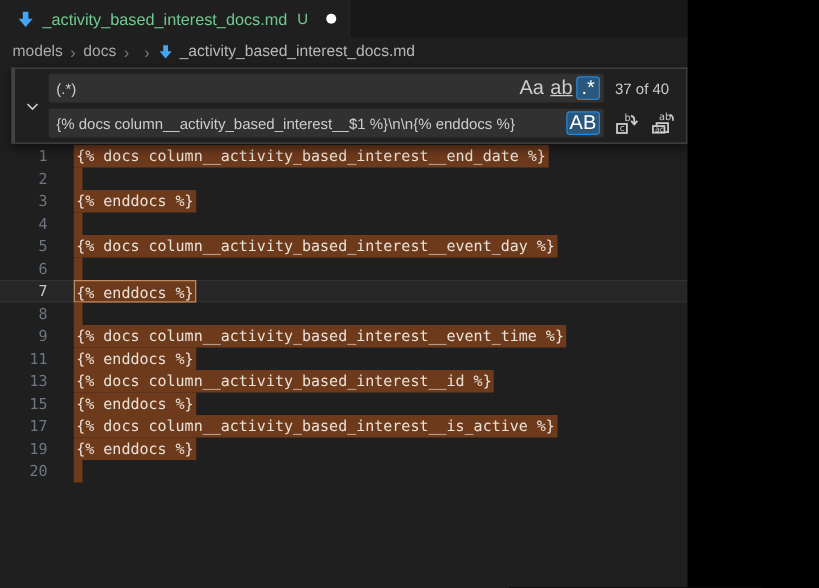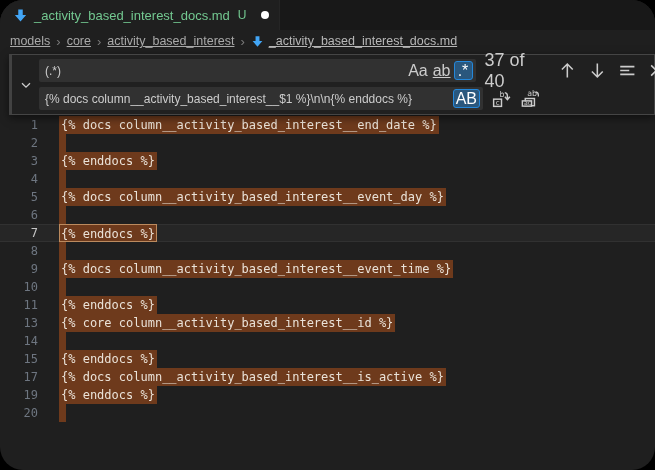--- a/index.html
+++ b/index.html
@@ -1,38 +1,38 @@
 <!DOCTYPE html>
 <html style="--editor-bg: #1f1f1f; --tabbar-bg: #181818; --match-bg: #6e3a1c; --current-match-border: #bb8a5e; --accent-blue: #2488db; --untracked-green: #73c991; --file-icon-blue: #42a5f5;"><head>
 <meta charset="utf-8">
 <style>
   * { margin:0; padding:0; box-sizing:border-box; }
   html,body { background:#000; }
   .screen {
-    position:relative; width:655px; height:470px; overflow:hidden;
+    position:relative; width:550px; height:470px; overflow:hidden;
     background:var(--editor-bg,#1f1f1f);
-    font-family:"Liberation Sans", sans-serif; color:#cccccc;border-radius:23px;
+    font-family:"Liberation Sans", sans-serif; color:#cccccc;
     -webkit-font-smoothing:antialiased;
   }
 
   
   .tabbar { position:absolute; top:0; left:0; right:0; height:30px;
     background:var(--tabbar-bg,#181818); display:flex; }
   .tab { display:flex; align-items:center; gap:6px; height:30px; padding:0 10px 0 13px;
     background:var(--editor-bg,#1f1f1f); border-right:1px solid #252525; }
   .tab .file-icon { width:15px; height:15px; flex:0 0 auto; }
   .tab-name { font-size:13px; color:var(--untracked-green,#73c991); }
   .git-badge { font-size:12px; color:var(--untracked-green,#73c991); margin-left:2px; }
   .mod-dot { width:8px; height:8px; border-radius:50%; background:#ffffff; margin-left:8px; }
 
   
   .breadcrumbs { position:absolute; top:30px; left:0; right:0; height:22px;
     display:flex; align-items:center; padding-left:10px; font-size:12.5px; color:#a9a9a9;
     background:var(--editor-bg,#1f1f1f); }
-  .crumb { cursor:default;text-decoration:underline; }
+  .crumb { cursor:default; }
   .crumb-sep { color:#7a7a7a; margin:0 6px; font-size:13px; }
   .breadcrumbs .file-icon { width:13px; height:13px; margin-right:5px; }
   .crumb-file { color:#b8b8b8; }
 
   
   .editor { position:absolute; top:52px; left:0; right:0; bottom:0;
     font-family:"DejaVu Sans Mono", monospace; font-size:12px; line-height:18px; }
   .lines { position:absolute; top:64px; left:0; right:0; } 
   .line-row { display:flex; height:18px; white-space:pre; position:relative; }
   .line-row.current-line { background:rgba(255,255,255,0.03);
@@ -53,21 +53,21 @@
   .fw-toggle-col { flex:0 0 27px; display:flex; align-items:center; justify-content:center; }
   .fw-rows { flex:1; display:flex; flex-direction:column; justify-content:center; gap:5px; padding:4px 4px 4px 0; }
   .fw-row { display:flex; align-items:center; height:23px; }
   .fw-input { width:444px; height:23px; background:#313131; border-radius:2px;
     display:flex; align-items:center; padding:0 3px 0 6px; font-size:12px; color:#cccccc; overflow:hidden; }
   .fw-input .value { flex:1; white-space:nowrap; overflow:hidden; }
   .opt { flex:0 0 auto; min-width:19px; height:19px; border-radius:3px; margin-left:1px;
     display:flex; align-items:center; justify-content:center; font-size:16px; color:#cccccc; cursor:pointer; padding:0 2px; }
   .opt.active { background:rgba(36,136,219,0.45); border:1px solid var(--accent-blue,#2488db); color:#ffffff; }
   .opt-word { text-decoration:underline; }
-  .results { font-size:18px; color:#cccccc; margin-left:9px; min-width:55px; }
+  .results { font-size:12px; color:#cccccc; margin-left:9px; min-width:55px; }
   .icon-btn { width:21px; height:21px; display:flex; align-items:center; justify-content:center;
     border-radius:4px; cursor:pointer; margin-left:9px; }
   .icon-btn svg { display:block; }
   .fw-row.replace-row .icon-btn { margin-left:8px; }
 
   .file-icon svg, .icon-btn svg, .fw-toggle-col svg { width:100%; height:100%; }
 </style>
 </head>
 <body>
 
@@ -82,23 +82,22 @@
       </span>
       <span class="tab-name">_activity_based_interest_docs.md</span>
       <span class="git-badge">U</span>
       <span class="mod-dot"></span>
     </div>
   </div>
 
   <div class="breadcrumbs">
     <span class="crumb">models</span>
     <span class="crumb-sep">›</span>
-    <span class="crumb">core</span>
+    <span class="crumb">docs</span>
     <span class="crumb-sep">›</span>
-    <span class="crumb">activity_based_interest</span>
     <span class="crumb-sep">›</span>
     <span class="file-icon">
       <svg viewBox="0 0 16 16">
           <polygon points="8,14.5 2,7.5 5.6,7.5 5.6,1.5 10.4,1.5 10.4,7.5 14,7.5" fill="#42a5f5"></polygon>
         </svg>
     </span>
     <span class="crumb crumb-file">_activity_based_interest_docs.md</span>
   </div>
 
   <div class="editor">
@@ -124,31 +123,25 @@
         <div class="line-row current-line">
     <span class="gutter">7</span>
   <span class="code hl-current">{% enddocs %}</span></div>
         <div class="line-row">
     <span class="gutter">8</span>
   <span class="sliver"></span></div>
         <div class="line-row">
     <span class="gutter">9</span>
   <span class="code hl-match">{% docs column__activity_based_interest__event_time %}</span></div>
         <div class="line-row">
-    <span class="gutter">10</span>
-  <span class="sliver"></span></div>
-        <div class="line-row">
     <span class="gutter">11</span>
   <span class="code hl-match">{% enddocs %}</span></div>
         <div class="line-row">
     <span class="gutter">13</span>
-  <span class="code hl-match">{% core column__activity_based_interest__id %}</span></div>
-        <div class="line-row">
-    <span class="gutter">14</span>
-  <span class="sliver"></span></div>
+  <span class="code hl-match">{% docs column__activity_based_interest__id %}</span></div>
         <div class="line-row">
     <span class="gutter">15</span>
   <span class="code hl-match">{% enddocs %}</span></div>
         <div class="line-row">
     <span class="gutter">17</span>
   <span class="code hl-match">{% docs column__activity_based_interest__is_active %}</span></div>
         <div class="line-row">
     <span class="gutter">19</span>
   <span class="code hl-match">{% enddocs %}</span></div>
         <div class="line-row">

